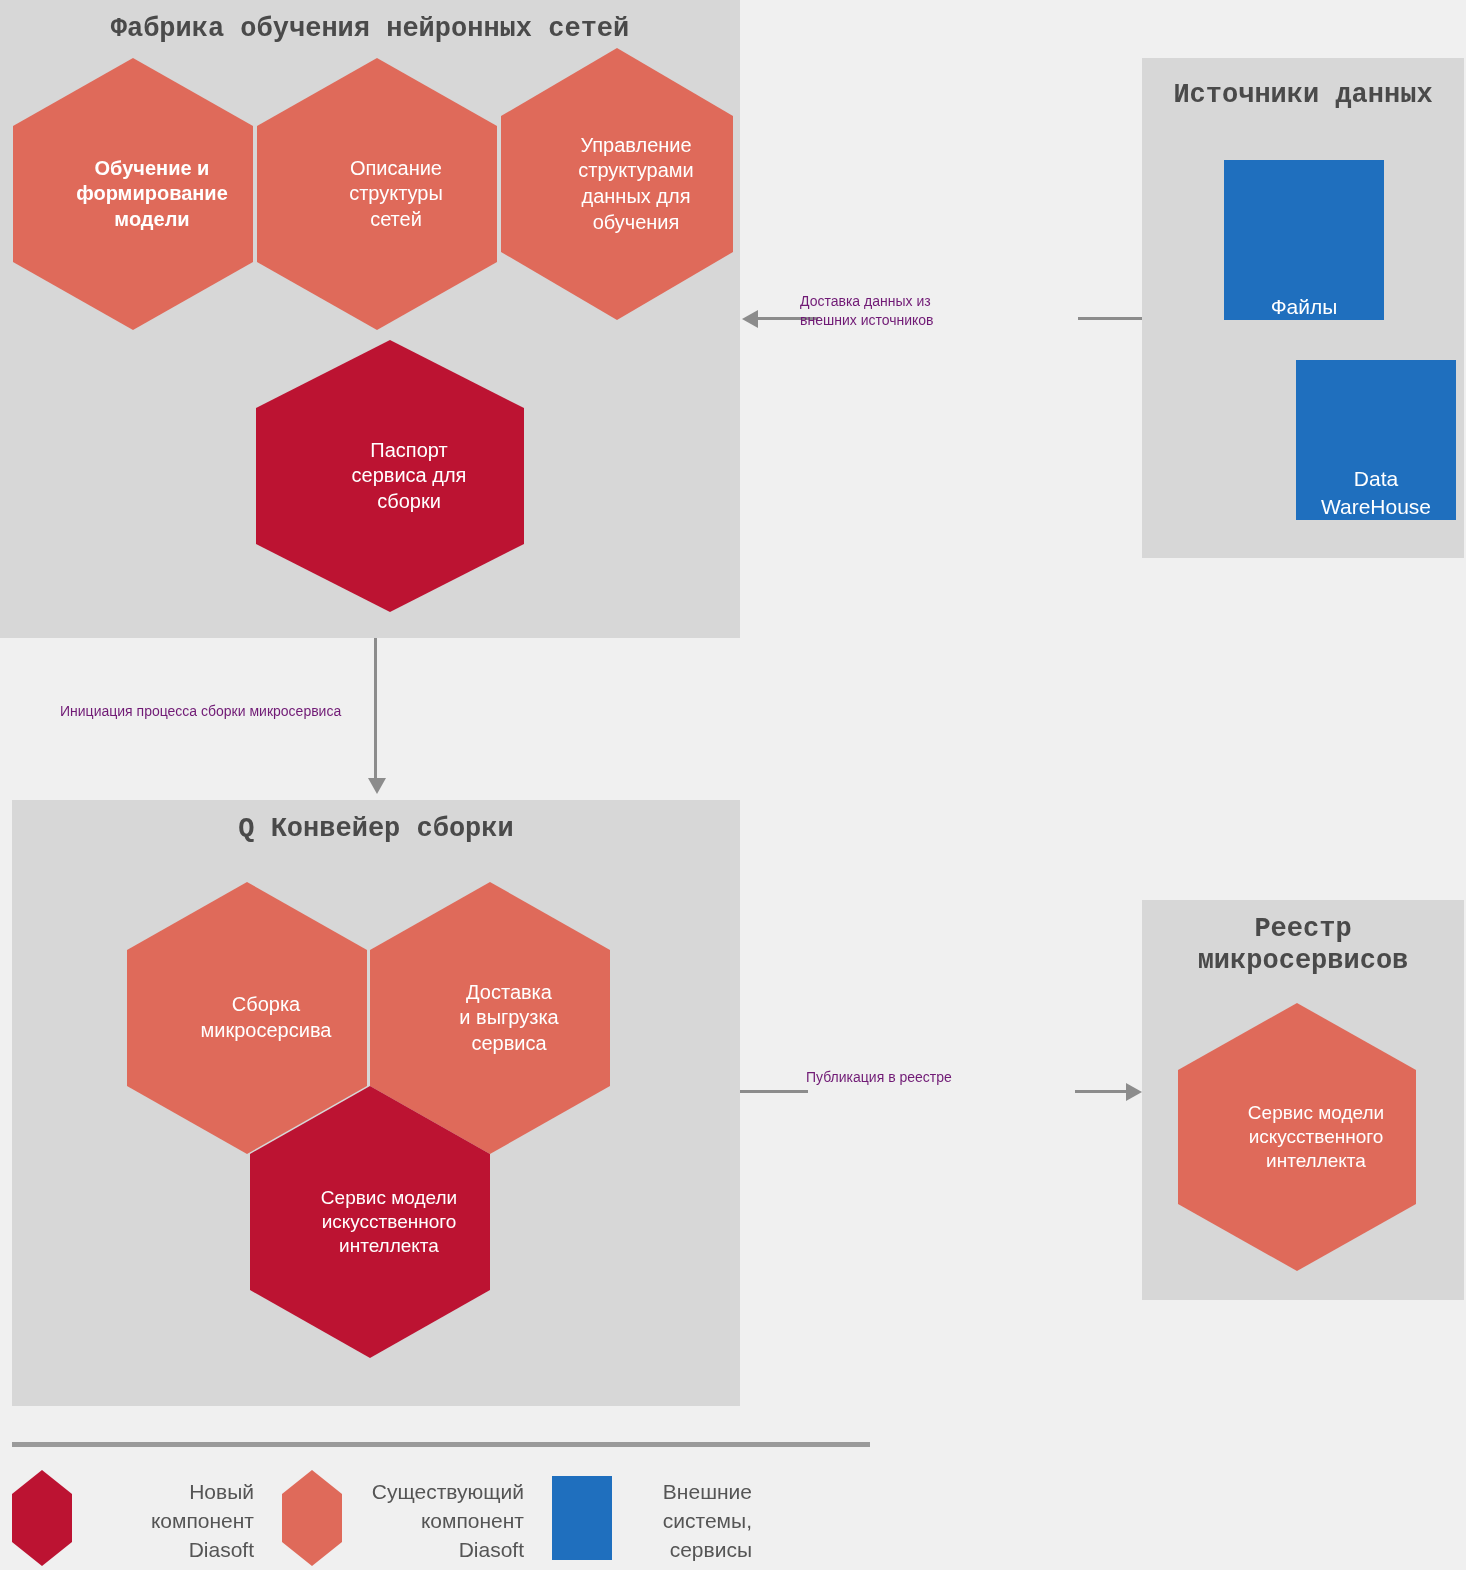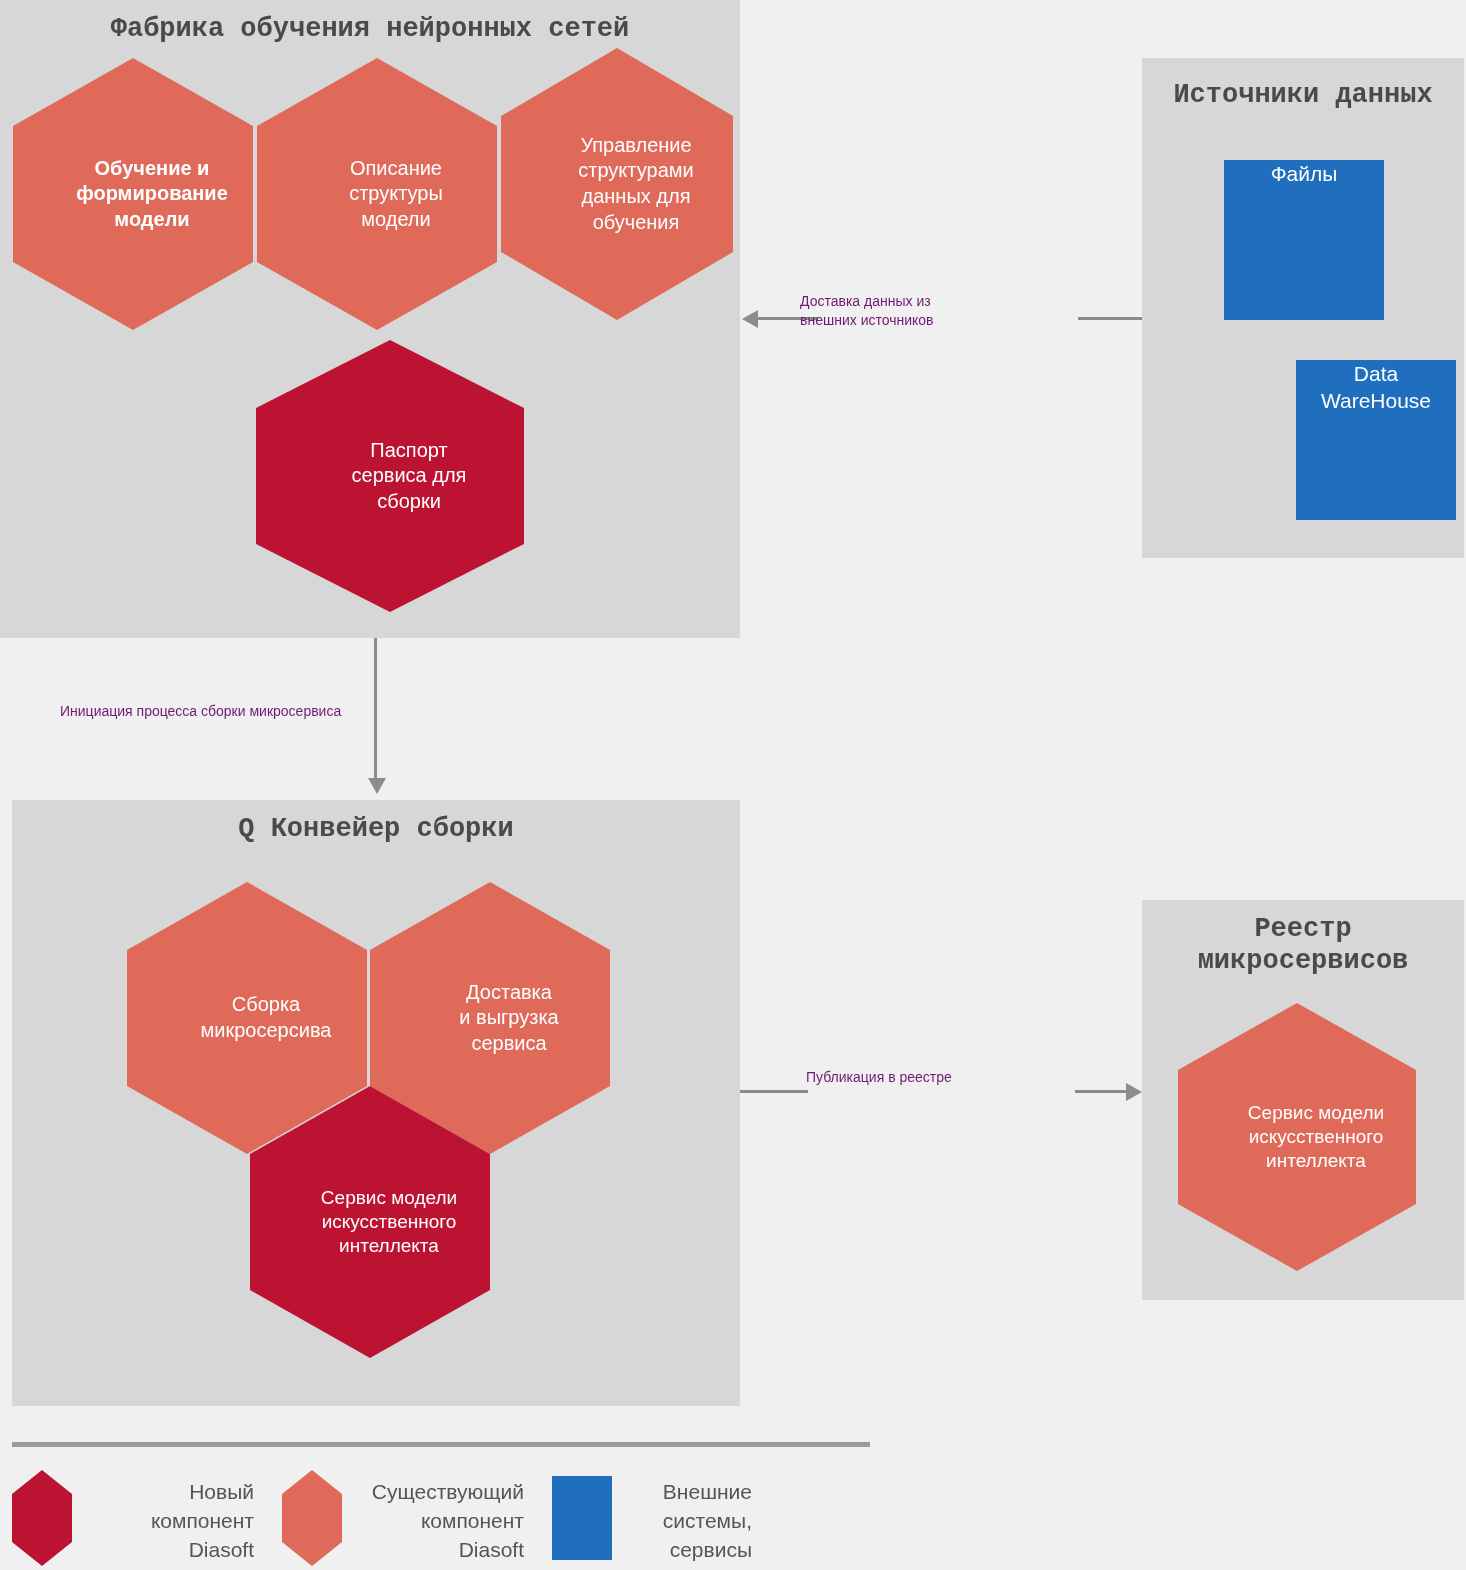--- a/index.html
+++ b/index.html
@@ -85,21 +85,21 @@
 
   
   #hex-registry-svc  { left: 1178px; top: 1003px; width: 238px; height: 268px; font-size: 19px; }
 
   
   .box-blue {
     position: absolute;
     background: #1f6fbe;
     color: #ffffff;
     display: flex;
-    align-items: flex-start;
+    align-items: flex-end;
     justify-content: center;
     text-align: center;
     font-size: 21px;
     line-height: 1.3;
     box-sizing: border-box;
   }
   #box-files     { left: 1224px; top: 160px; width: 160px; height: 160px; }
   #box-warehouse { left: 1296px; top: 360px; width: 160px; height: 160px; }
 
   
@@ -221,21 +221,21 @@
   </div>
 
   <div class="hex hex-existing" id="hex-training">
     <span class="hex-label" style="white-space: pre-line; font-weight: bold;">Обучение и
 формирование
 модели</span>
   </div>
   <div class="hex hex-existing" id="hex-structure">
     <span class="hex-label" style="white-space: pre-line;">Описание
 структуры
-модели</span>
+сетей</span>
   </div>
   <div class="hex hex-existing" id="hex-datamgmt">
     <span class="hex-label" style="white-space: pre-line;">Управление
 структурами
 данных для
 обучения</span>
   </div>
   <div class="hex hex-new" id="hex-passport">
     <span class="hex-label" style="white-space: pre-line;">Паспорт
 сервиса для

